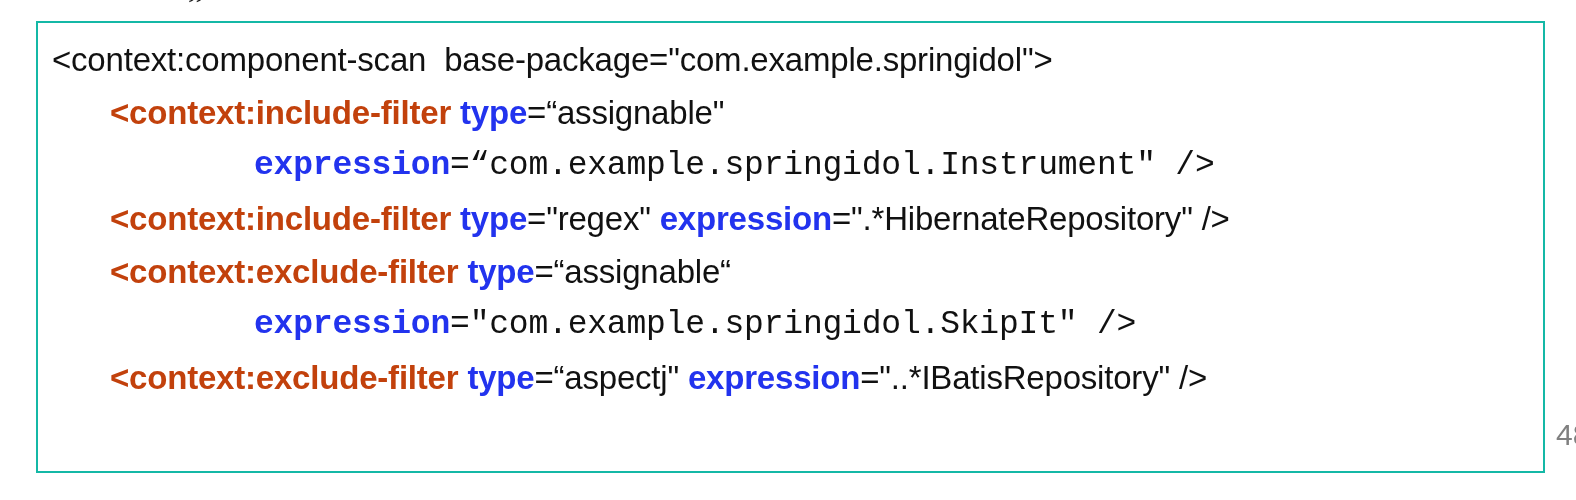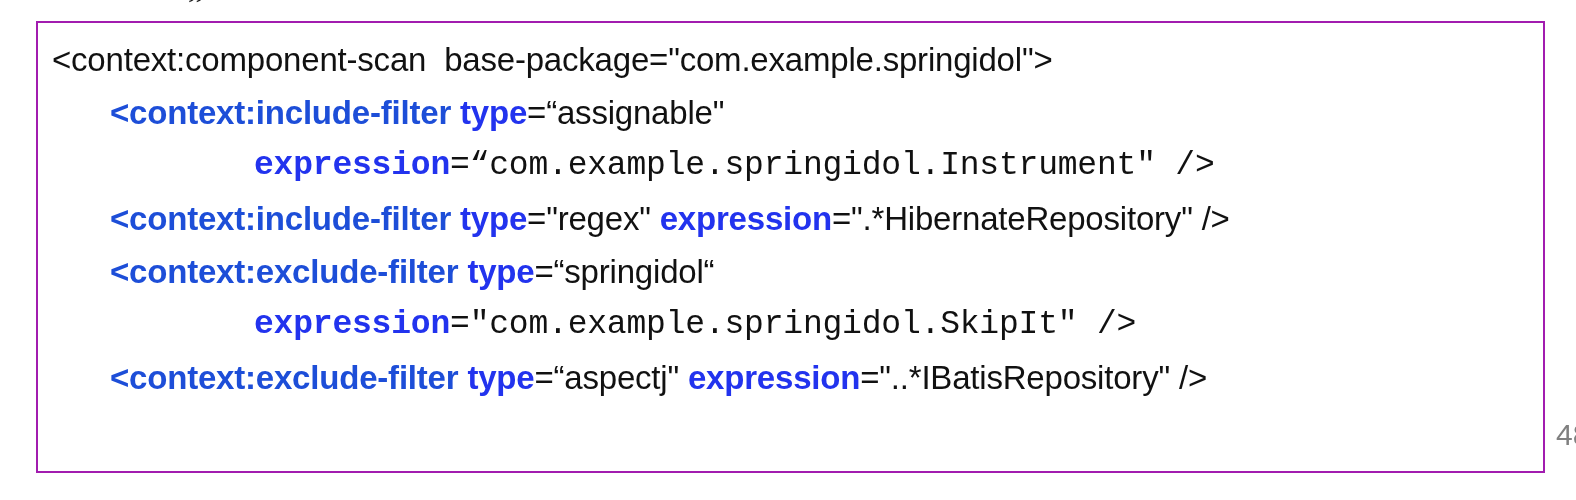--- a/index.html
+++ b/index.html
@@ -36,21 +36,21 @@
     user-select: none;
   }
 
   .code-box {
     position: absolute;
     left: 36px;
     top: 21px;
     width: 1509px;
     height: 452px;
     box-sizing: border-box;
-    border: 2px solid #a21caf;
+    border: 2px solid #14b8a6;
     background: #ffffff;
     overflow: hidden;
   }
 
   .code-lines {
     position: absolute;
     left: 0;
     top: 0;
     right: 0;
     padding: 10px 0 0 14px;
@@ -62,21 +62,21 @@
     line-height: 53px;
     white-space: pre;
     color: #111111;
     letter-spacing: -0.2px;
   }
 
   .indent-1 { padding-left: 58px; }
   .indent-2 { padding-left: 202px; font-family: Liberation Mono, monospace; }
 
   .tag {
-    color: #1d4ed8;
+    color: #c2410c;
     font-weight: bold;
   }
   .attr {
     color: #2233ee;
     font-weight: bold;
     text-align: center;
   }
   .plain {
     color: #111111;
     font-weight: normal;
@@ -99,21 +99,21 @@
 <div class="slide">
 
   <div class="top-artifact">”</div>
 
   <div class="code-box">
     <div class="code-lines">
         <div class="code-line"><span class="plain">&lt;context:component-scan  base-package="com.example.springidol"&gt;</span></div>
         <div class="code-line indent-1"><span class="tag">&lt;context:include-filter </span><span class="attr">type</span><span class="plain">=“assignable"</span></div>
         <div class="code-line indent-2"><span class="attr">expression</span><span class="plain">=“com.example.springidol.Instrument" /&gt;</span></div>
         <div class="code-line indent-1"><span class="tag">&lt;context:include-filter </span><span class="attr">type</span><span class="plain">="regex" </span><span class="attr">expression</span><span class="plain">=".*HibernateRepository" /&gt;</span></div>
-        <div class="code-line indent-1"><span class="tag">&lt;context:exclude-filter </span><span class="attr">type</span><span class="plain">=“springidol“</span></div>
+        <div class="code-line indent-1"><span class="tag">&lt;context:exclude-filter </span><span class="attr">type</span><span class="plain">=“assignable“</span></div>
         <div class="code-line indent-2"><span class="attr">expression</span><span class="plain">="com.example.springidol.SkipIt" /&gt;</span></div>
         <div class="code-line indent-1"><span class="tag">&lt;context:exclude-filter </span><span class="attr">type</span><span class="plain">=“aspectj" </span><span class="attr">expression</span><span class="plain">="..*IBatisRepository" /&gt;</span></div>
       </div>
   </div>
 
   <div class="page-number">48</div>
 
 </div>
 
 </body></html>

